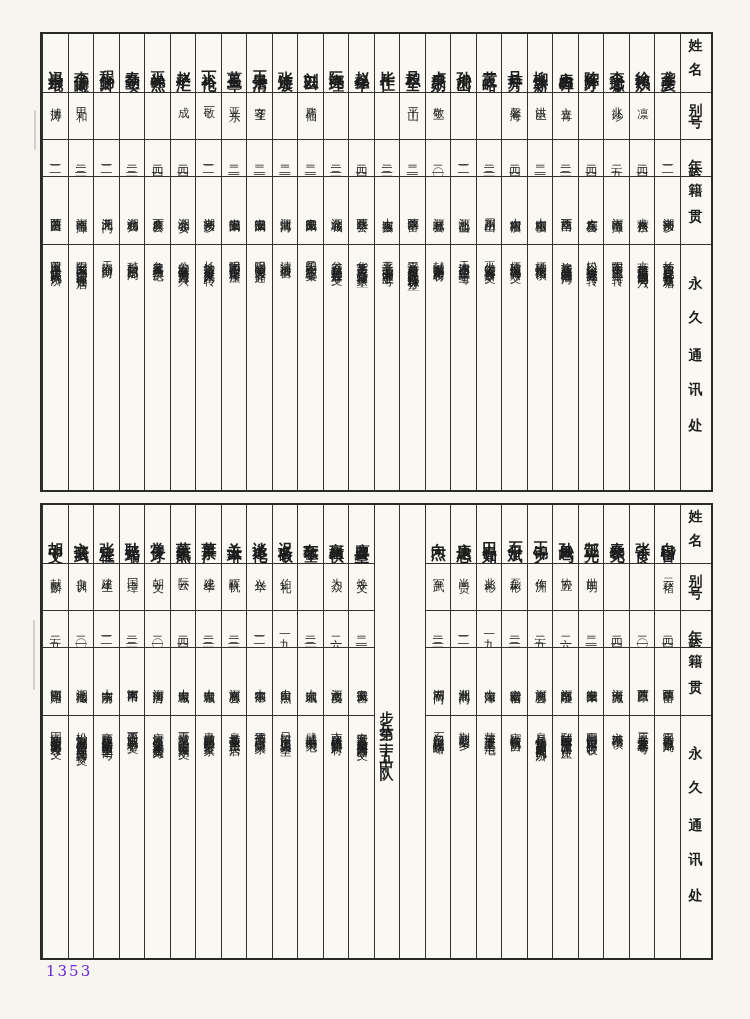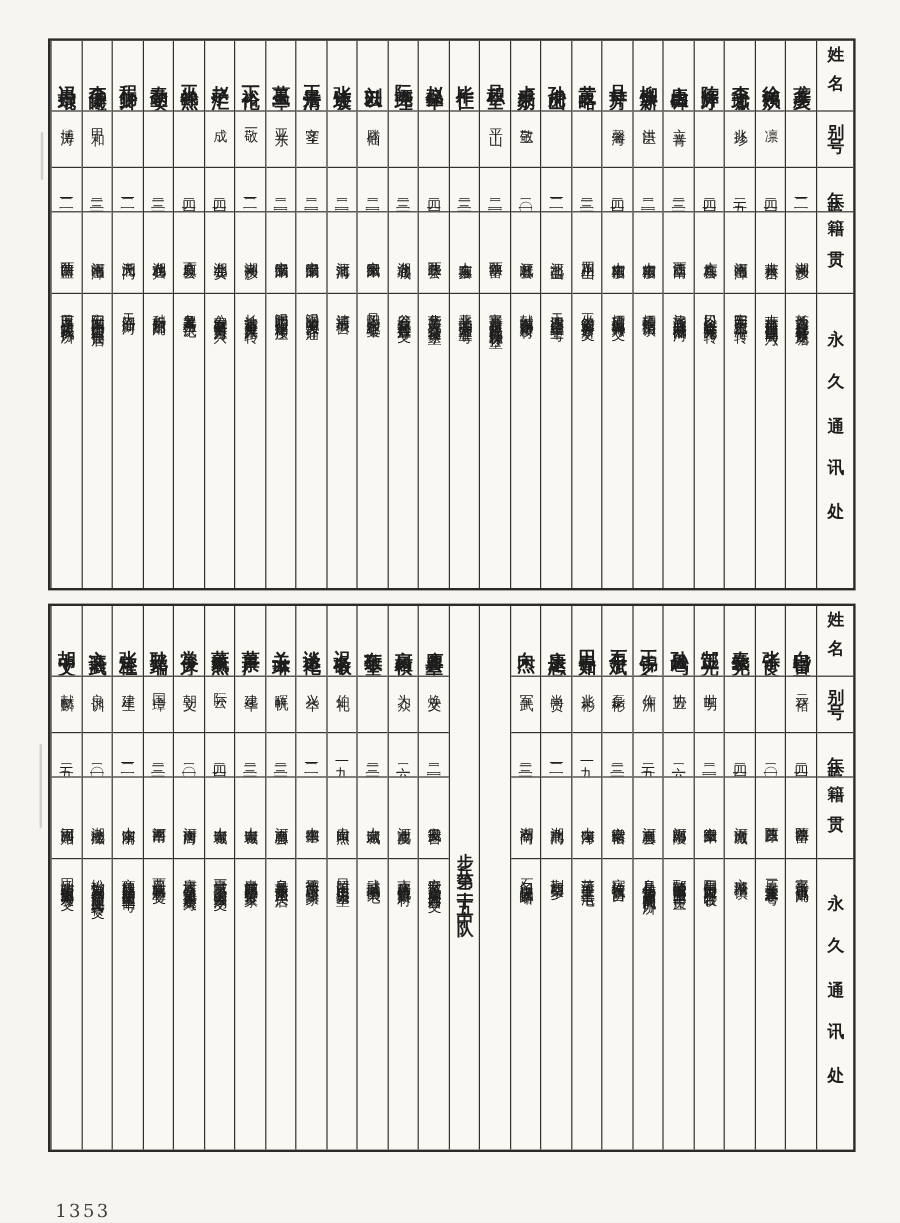--- a/index.html
+++ b/index.html
@@ -65,22 +65,22 @@
   .h-name .vt{letter-spacing:24px;transform:translateY(-12px);}
   .h-alias .vt{letter-spacing:12px;transform:translateY(-6px);}
   .h-age .vt{letter-spacing:7px;transform:translateY(-3px);}
   .h-native .vt{letter-spacing:26px;transform:translateY(-13px);}
   .h-addr .vt{letter-spacing:36px;transform:translateY(-18px);}
   .h-addr{align-items:center;}
   
   .special-col{justify-content:center;align-items:center;}
   .unit-col .vt{font-size:14px;font-weight:700;letter-spacing:8px;}
   .page-number{
-    position:absolute;left:46px;top:1000px;
-    font-size:15px;letter-spacing:2px;color:#404040;
+    position:absolute;left:46px;top:962px;
+    font-size:15px;letter-spacing:2px;color:#6d28d9;
     font-family:"DejaVu Serif", serif;
   }
 </style>
 </head>
 <body>
 
 <div class="page">
 
   <div class="scan-artifact" style="left:34px;top:110px;height:40px;"></div>
   <div class="scan-artifact" style="left:33px;top:620px;height:70px;"></div>

